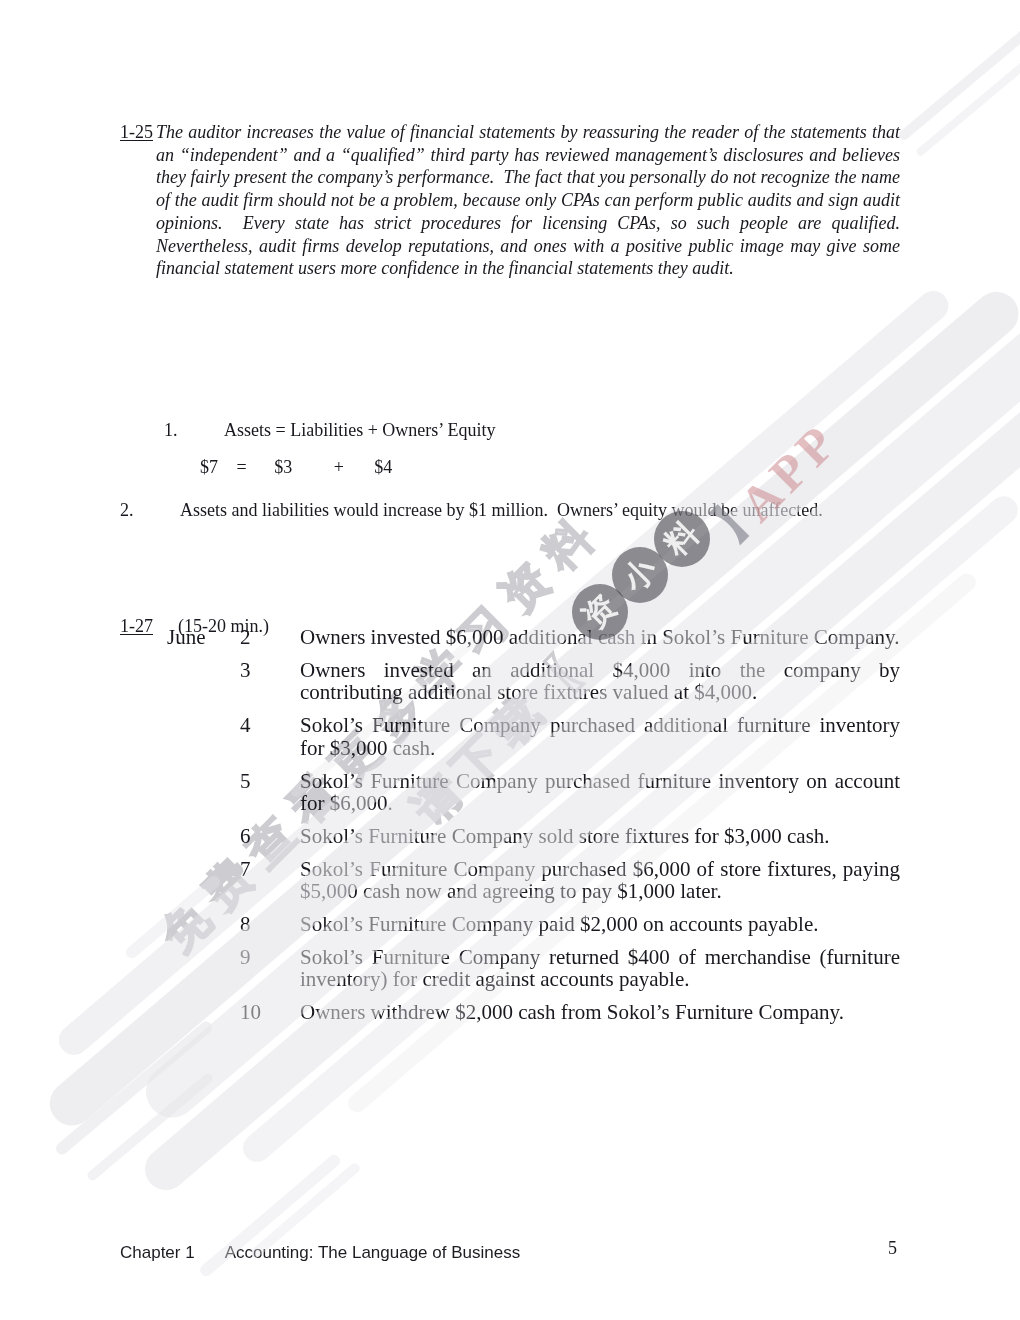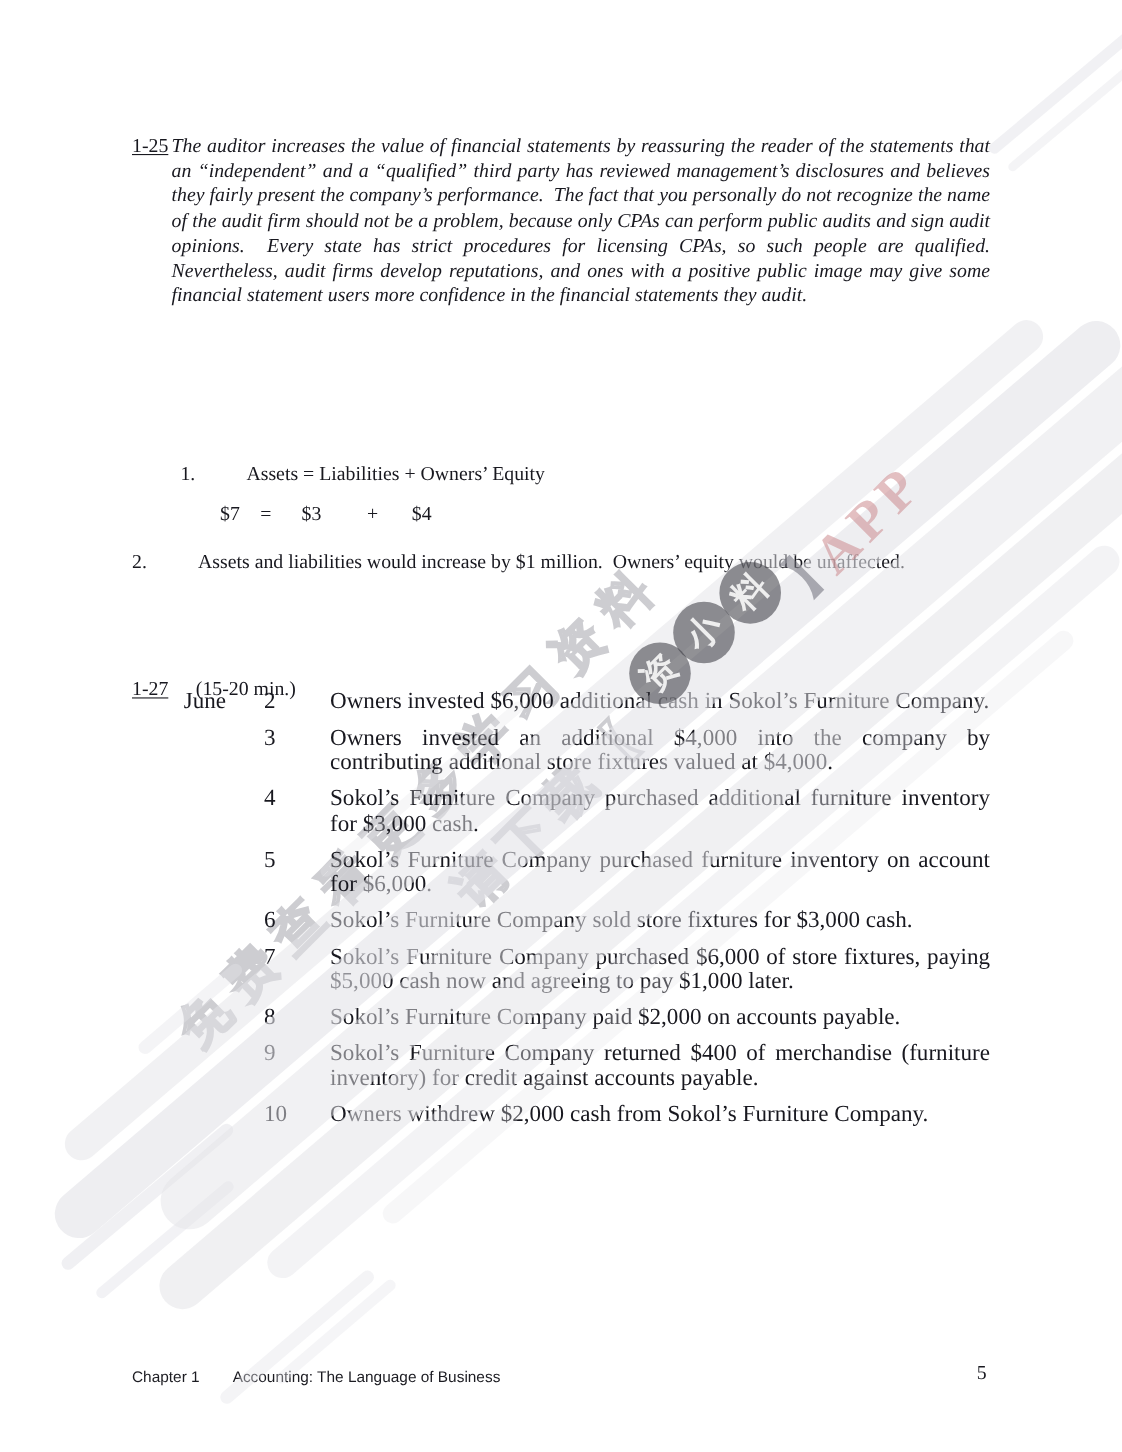--- a/index.html
+++ b/index.html
@@ -31,21 +31,21 @@
     font-size:21px;line-height:22.7px;
   }
   .jrow{
     display:grid;grid-template-columns:73px 60px 1fr;
     margin-bottom:10px;
   }
   .jtext{text-align:justify;white-space:pre-wrap;}
   .footer{
     position:absolute;left:120px;top:1243px;
     font-family:"Liberation Sans", sans-serif;
-    font-size:14px;color:#1c1c22;
+    font-size:17px;color:#1c1c22;
   }
   .footer .ftitle{margin-left:30px;}
   .pageno{
     position:absolute;left:888px;top:1238px;
     font-size:18px;
   }
   
   .wm-under{position:absolute;inset:0;z-index:1;pointer-events:none;}
   .wm-over{position:absolute;inset:0;z-index:4;pointer-events:none;}
   .ribbon{

